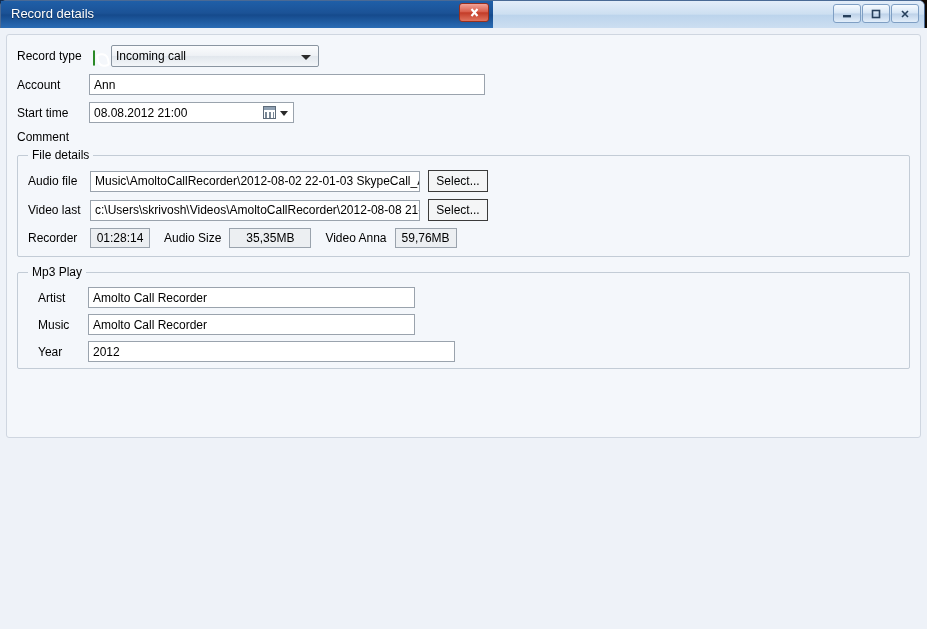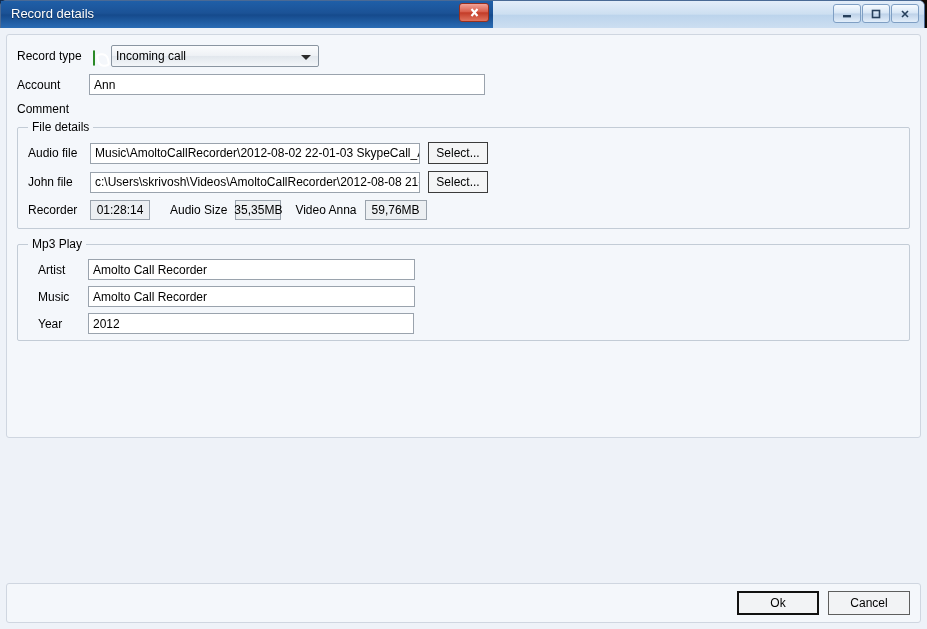--- a/index.html
+++ b/index.html
@@ -577,66 +577,70 @@
           <span>Incoming call</span>
           <span class="cb-caret"></span>
         </span>
       </div>
 
       <div class="frow">
         <span class="flabel">Account</span>
         <span class="ipt" style="width:396px">Ann</span>
       </div>
 
+      <div class="frow">
+        <span class="flabel">Start time</span>
+        <span class="dtpick">
+          <span>08.08.2012 21:00</span>
+          <span class="cal-ico"></span>
+          <span class="dt-caret"></span>
+        </span>
+      </div>
 
       <div class="frow" style="align-items:center;margin-bottom:4px">
         <span class="flabel">Comment</span>
       </div>
 
       <fieldset class="grp">
         <legend>File details</legend>
 
         <div class="frow">
           <span class="flabel" style="width:62px;flex:0 0 62px">Audio file</span>
           <span class="ipt" style="width:330px">Music\AmoltoCallRecorder\2012-08-02 22-01-03 SkypeCall_Ann.mp3</span>
           <span class="selbtn" style="margin-left:8px">Select...</span>
         </div>
 
         <div class="frow">
-          <span class="flabel" style="width:62px;flex:0 0 62px">John file</span>
+          <span class="flabel" style="width:62px;flex:0 0 62px">Video last</span>
           <span class="ipt" style="width:330px">c:\Users\skrivosh\Videos\AmoltoCallRecorder\2012-08-08 21-00-46</span>
           <span class="selbtn" style="margin-left:8px">Select...</span>
         </div>
 
         <div class="frow" style="margin-bottom:2px">
           <span class="flabel" style="width:62px;flex:0 0 62px">Recorder</span>
           <span class="rofield" style="width:60px">01:28:14</span>
-          <span style="margin:0 8px 0 20px">Audio Size</span>
-          <span class="rofield" style="width:46px">35,35MB</span>
+          <span style="margin:0 8px 0 14px">Audio Size</span>
+          <span class="rofield" style="width:82px">35,35MB</span>
           <span style="margin:0 8px 0 14px">Video Anna</span>
           <span class="rofield" style="width:62px">59,76MB</span>
         </div>
       </fieldset>
 
       <fieldset class="grp" style="margin-top:8px;padding-bottom:4px">
         <legend>Mp3 Play</legend>
 
         <div class="frow" style="margin-bottom:6px">
           <span class="flabel" style="width:60px;flex:0 0 60px;padding-left:10px">Artist</span>
           <span class="ipt" style="width:327px">Amolto Call Recorder</span>
         </div>
         <div class="frow" style="margin-bottom:6px">
           <span class="flabel" style="width:60px;flex:0 0 60px;padding-left:10px">Music</span>
           <span class="ipt" style="width:327px">Amolto Call Recorder</span>
         </div>
         <div class="frow" style="margin-bottom:2px">
           <span class="flabel" style="width:60px;flex:0 0 60px;padding-left:10px">Year</span>
-          <span class="ipt" style="width:326px">2012</span>
+          <span class="ipt" style="width:367px">2012</span>
         </div>
       </fieldset>
     </div>
 
-    <div class="dlg-footer">
-      <span class="dbtn default">Ok</span>
-      <span class="dbtn">Cancel</span>
-    </div>
   </div>
 </div>
 
 </body></html>

